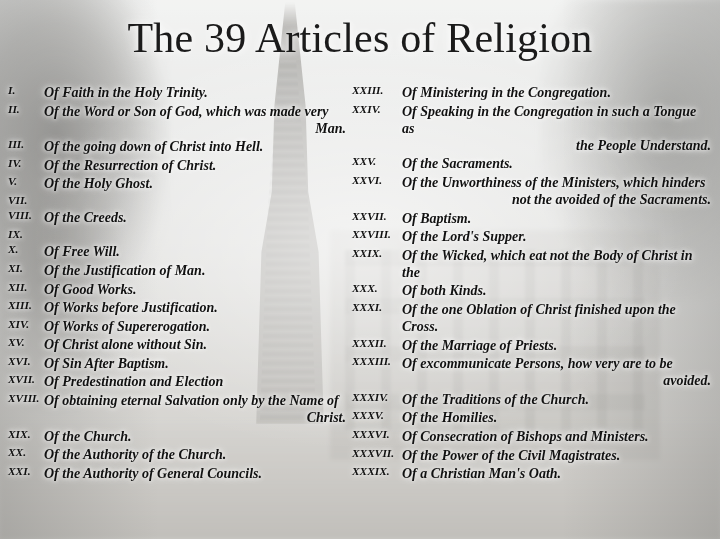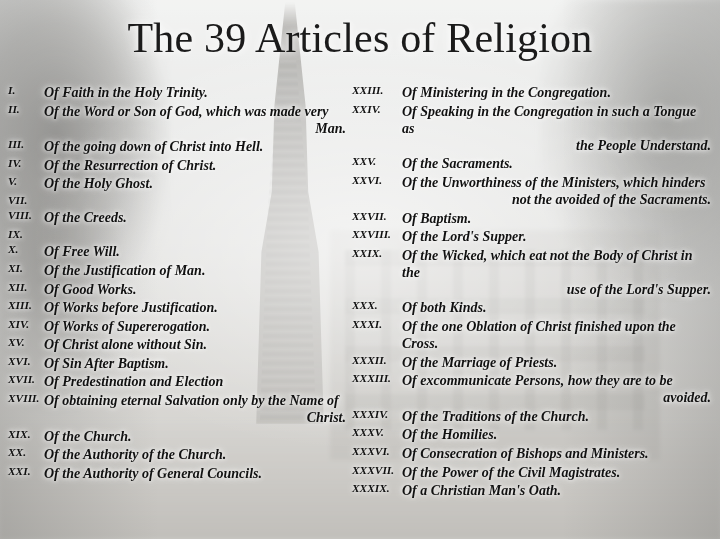--- a/index.html
+++ b/index.html
@@ -320,37 +320,37 @@
         <div class="article">
           <span class="num">XXVII.</span>
           <span class="txt">Of Baptism.</span>
         </div>
         <div class="article">
           <span class="num">XXVIII.</span>
           <span class="txt">Of the Lord's Supper.</span>
         </div>
         <div class="article">
           <span class="num">XXIX.</span>
-          <span class="txt"><span>Of the Wicked, which eat not the Body of Christ in the</span><span class="cont">use of the Lord's Supper.</span></span>
+          <span class="txt"><span>Of the Wicked, which eat not the Body of Christ in the</span></span>
         </div>
         <div class="article">
           <span class="num">XXX.</span>
           <span class="txt">Of both Kinds.</span>
         </div>
         <div class="article">
           <span class="num">XXXI.</span>
           <span class="txt">Of the one Oblation of Christ finished upon the Cross.</span>
         </div>
         <div class="article">
           <span class="num">XXXII.</span>
           <span class="txt">Of the Marriage of Priests.</span>
         </div>
         <div class="article">
           <span class="num">XXXIII.</span>
-          <span class="txt"><span>Of excommunicate Persons, how they are to be</span><span class="cont">avoided.</span></span>
+          <span class="txt"><span>Of excommunicate Persons, how very are to be</span><span class="cont">avoided.</span></span>
         </div>
         <div class="article">
           <span class="num">XXXIV.</span>
           <span class="txt">Of the Traditions of the Church.</span>
         </div>
         <div class="article">
           <span class="num">XXXV.</span>
           <span class="txt">Of the Homilies.</span>
         </div>
         <div class="article">

